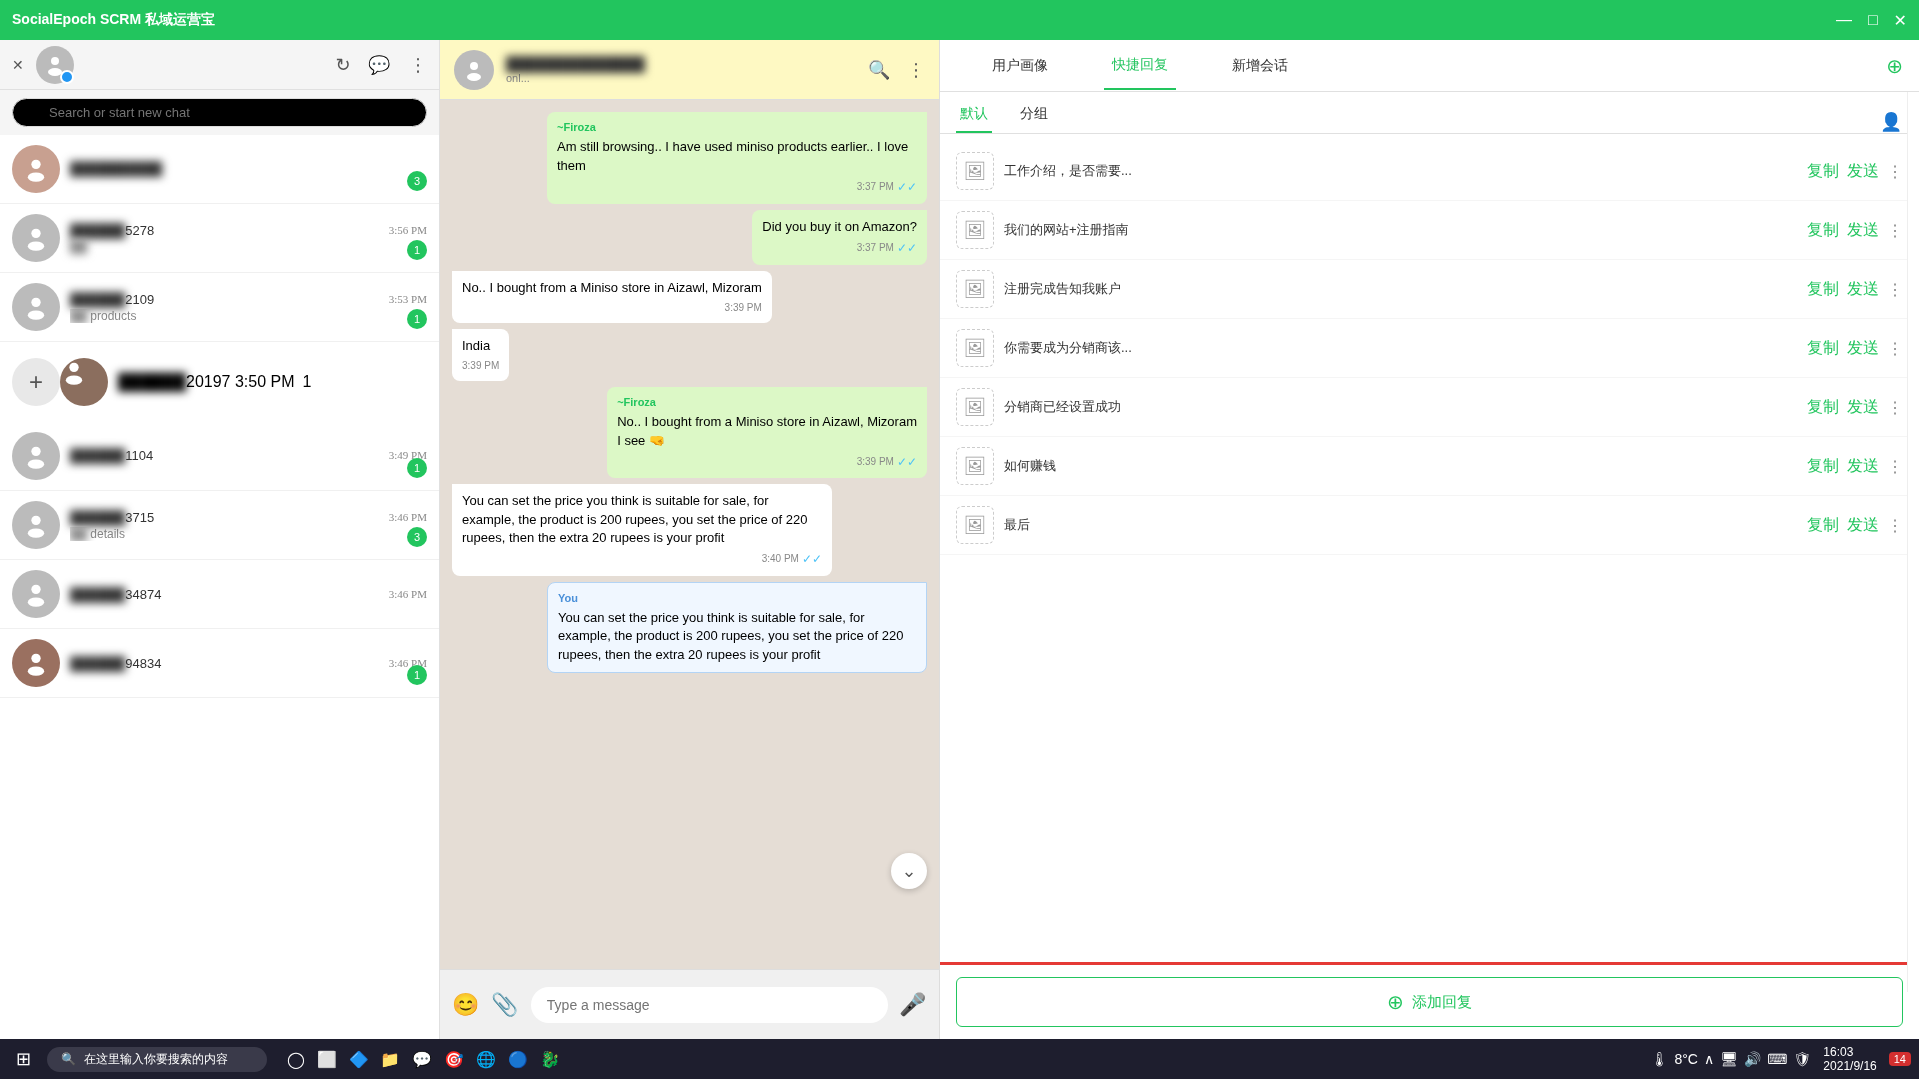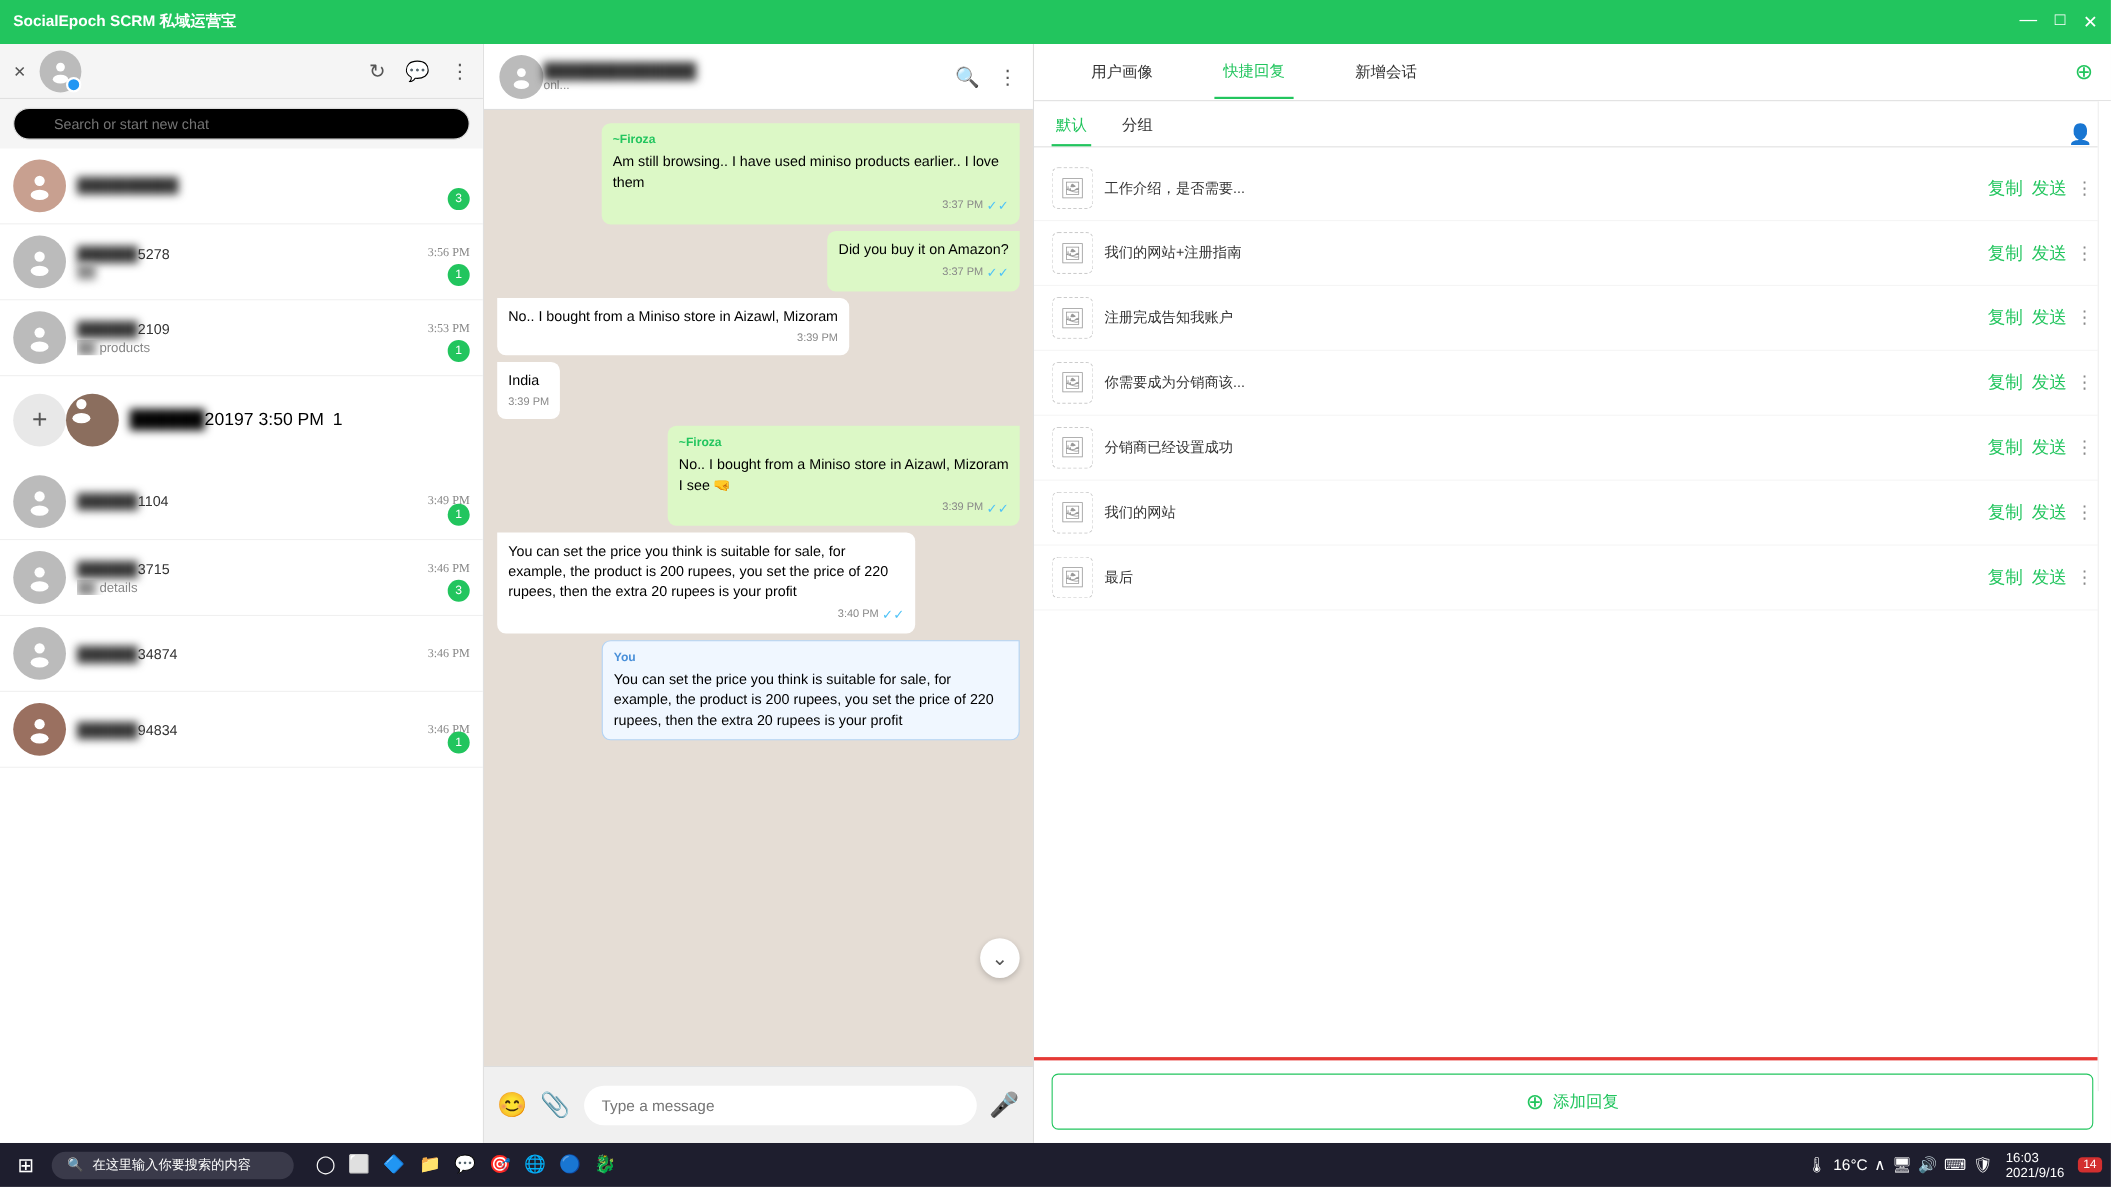--- a/index.html
+++ b/index.html
@@ -116,26 +116,26 @@
     
     #chat-area {
       width: 500px;
       display: flex;
       flex-direction: column;
       background: #ece5dd;
       border-right: 1px solid #ddd;
     }
     #chat-header {
       height: 60px;
-      background: #ffffff;
+      background: #fef9c3;
       display: flex;
       align-items: center;
       padding: 0 14px;
       border-bottom: 1px solid #ddd;
-      gap: 0;
+      gap: 12px;
     }
     #chat-header .avatar-chat-hdr {
       width: 40px; height: 40px; border-radius: 50%;
       background: #bbb; display: flex; align-items: center;
       justify-content: center; color: white; font-size: 18px;
     }
     #chat-header .contact-info { flex: 1; }
     #chat-header .contact-name { font-size: 14px; font-weight: 600; color: #333; }
     #chat-header .contact-status { font-size: 11px; color: #888; }
     #chat-header .hdr-icons { display: flex; gap: 16px; }
@@ -680,21 +680,21 @@
         <div class="qr-text">分销商已经设置成功</div>
         <div class="qr-actions">
           <span class="qr-action-btn">复制</span>
           <span class="qr-action-btn">发送</span>
           <span class="qr-more">⋮</span>
         </div>
       </div>
 
       <div class="qr-item">
         <div class="qr-img-icon">🖼</div>
-        <div class="qr-text">我们的网站</div>
+        <div class="qr-text">如何赚钱</div>
         <div class="qr-actions">
           <span class="qr-action-btn">复制</span>
           <span class="qr-action-btn">发送</span>
           <span class="qr-more">⋮</span>
         </div>
       </div>
 
       <div class="qr-item">
         <div class="qr-img-icon">🖼</div>
         <div class="qr-text">最后</div>
@@ -731,21 +731,21 @@
     <span>📁</span>
     <span>💬</span>
     <span>🎯</span>
     <span>🌐</span>
     <span>🔵</span>
     <span>🐉</span>
   </div>
   <div id="taskbar-right">
     <div class="sys-icons">
       <span>🌡</span>
-      <span>16°C</span>
+      <span>8°C</span>
       <span>∧</span>
       <span>🖥</span>
       <span>🔊</span>
       <span>⌨</span>
       <span>🛡</span>
     </div>
     <div>
       <div>16:03</div>
       <div>2021/9/16</div>
     </div>

